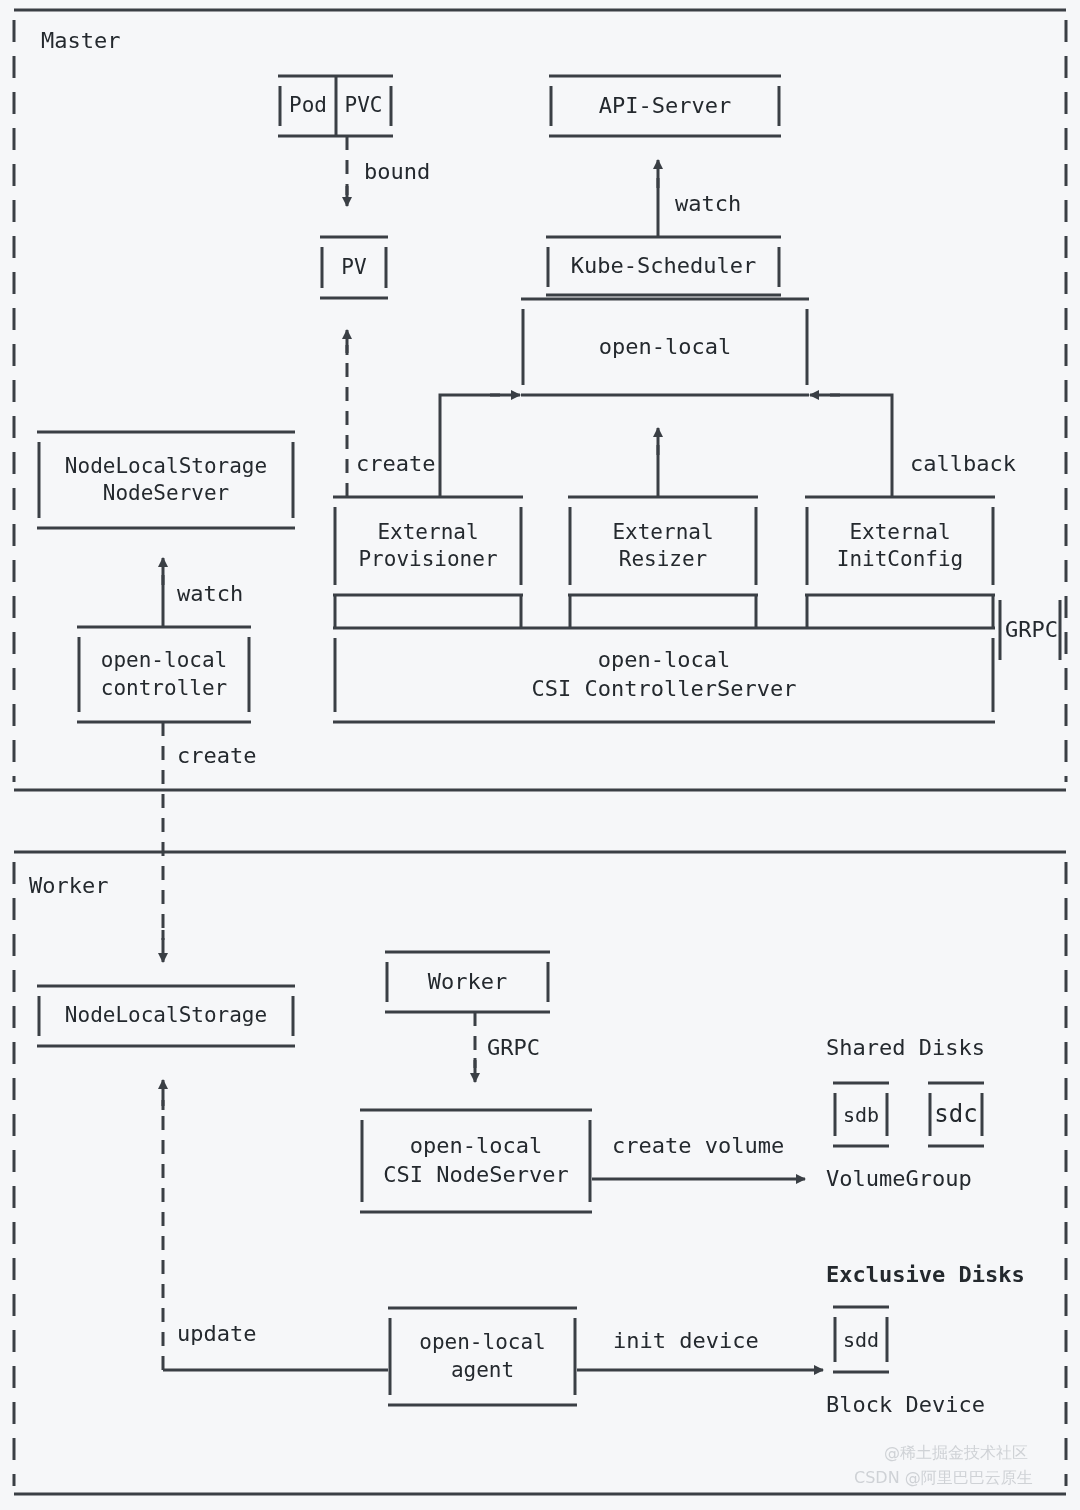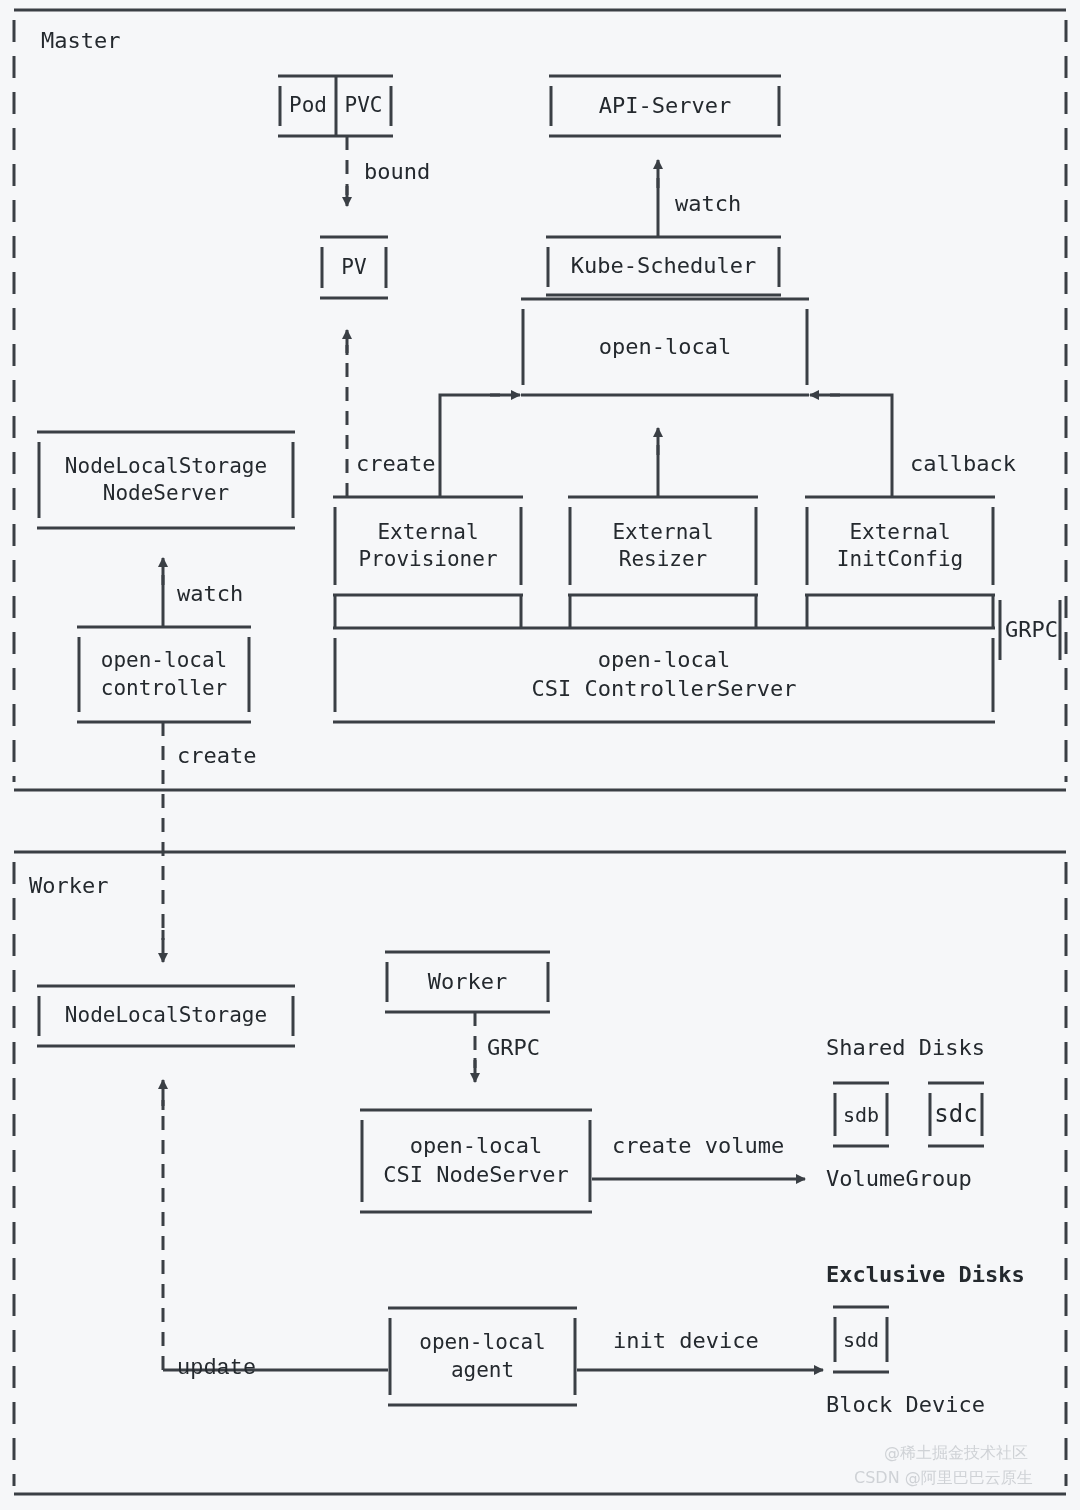--- a/index.html
+++ b/index.html
@@ -374,21 +374,21 @@
   <div class="lbl l" style="left:1005px; top:617px; font-size:22px;">GRPC</div>
 
   <div class="lbl l" style="left:177px; top:581px; font-size:22px;">watch</div>
 
   <div class="lbl l" style="left:177px; top:743px; font-size:22px;">create</div>
 
   <div class="lbl l" style="left:487px; top:1035px; font-size:22px;">GRPC</div>
 
   <div class="lbl l" style="left:612px; top:1133px; font-size:22px;">create volume</div>
 
-  <div class="lbl l" style="left:177px; top:1356px; font-size:22px;font-family:Liberation Mono, monospace;">update</div>
+  <div class="lbl l" style="left:177px; top:1321px; font-size:22px;">update</div>
 
   <div class="lbl l" style="left:613px; top:1328px; font-size:22px;">init device</div>
 
   <div class="lbl l" style="left:826px; top:1035px; font-size:22px;">Shared Disks</div>
 
   <div class="lbl l" style="left:826px; top:1166px; font-size:22px;">VolumeGroup</div>
 
   <div class="lbl l" style="left:826px; top:1262px; font-size:22px;font-weight:bold;">Exclusive Disks</div>
 
   <div class="lbl l" style="left:826px; top:1392px; font-size:22px;">Block Device</div>

